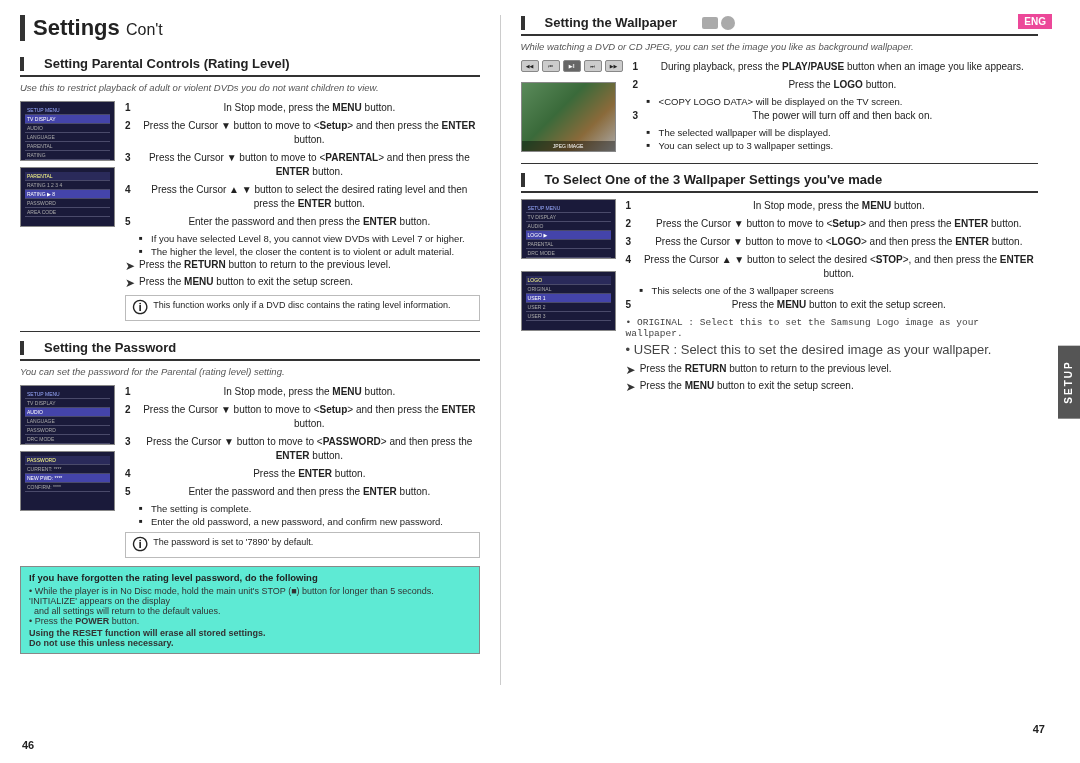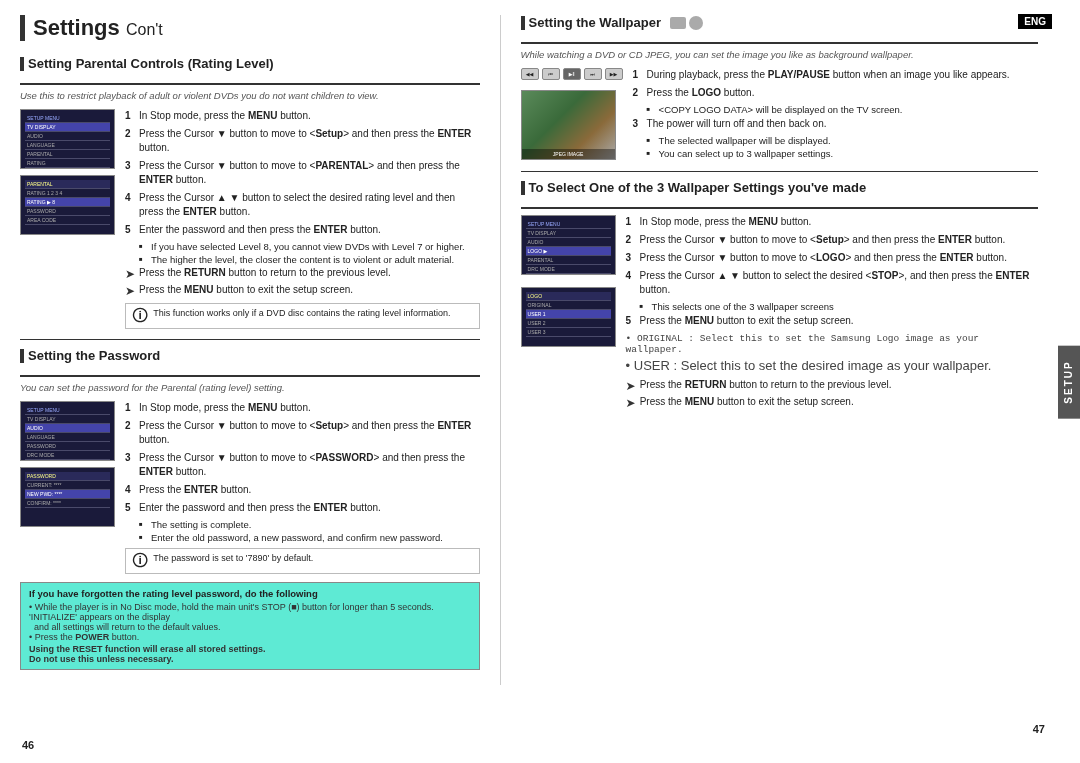--- a/index.html
+++ b/index.html
@@ -38,21 +38,21 @@
       padding: 15px 5px;
       text-align: center;
       z-index: 10;
     }
 
     
     .eng-badge {
       position: absolute;
       top: 14px;
       right: 28px;
-      background: #000000;
+      background: #ec4899;
       color: #fff;
       font-size: 10px;
       font-weight: bold;
       padding: 2px 6px;
     }
 
     
     .main-content {
       display: flex;
       width: 1058px;
@@ -82,25 +82,25 @@
       border-left: 5px solid #333;
       padding-left: 8px;
     }
 
     
     .section-heading {
       font-size: 13px;
       font-weight: bold;
       color: #222;
       border-bottom: 2px solid #333;
-      padding-bottom: 12px;
+      padding-bottom: 4px;
       margin-bottom: 5px;
       display: flex;
       align-items: center;
-      gap: 4px;
+      gap: 20px;
     }
 
     .section-subtext {
       font-size: 9.5px;
       font-style: italic;
       color: #555;
       margin-bottom: 8px;
     }
 
     
@@ -154,20 +154,21 @@
       font-size: 10px;
     }
 
     .step-num {
       font-weight: bold;
       min-width: 10px;
     }
 
     .step-text {
       flex: 1;
+      text-align: center;
     }
 
     .step-text b {
       font-weight: bold;
     }
 
     .sub-bullet {
       display: flex;
       gap: 4px;
       margin-left: 14px;

